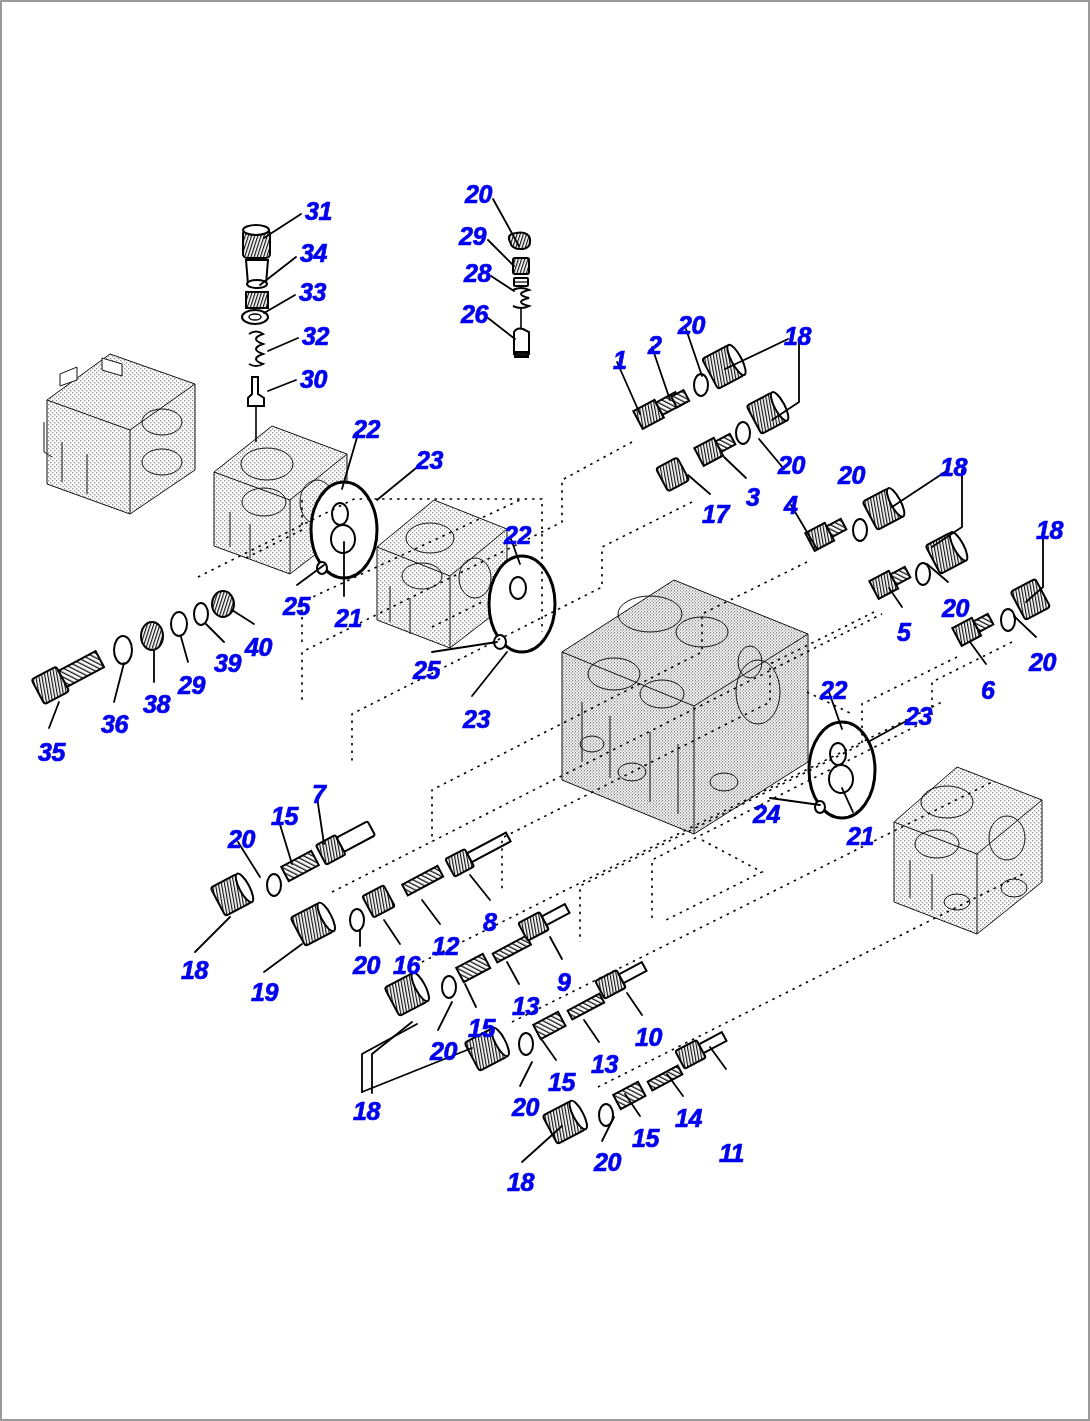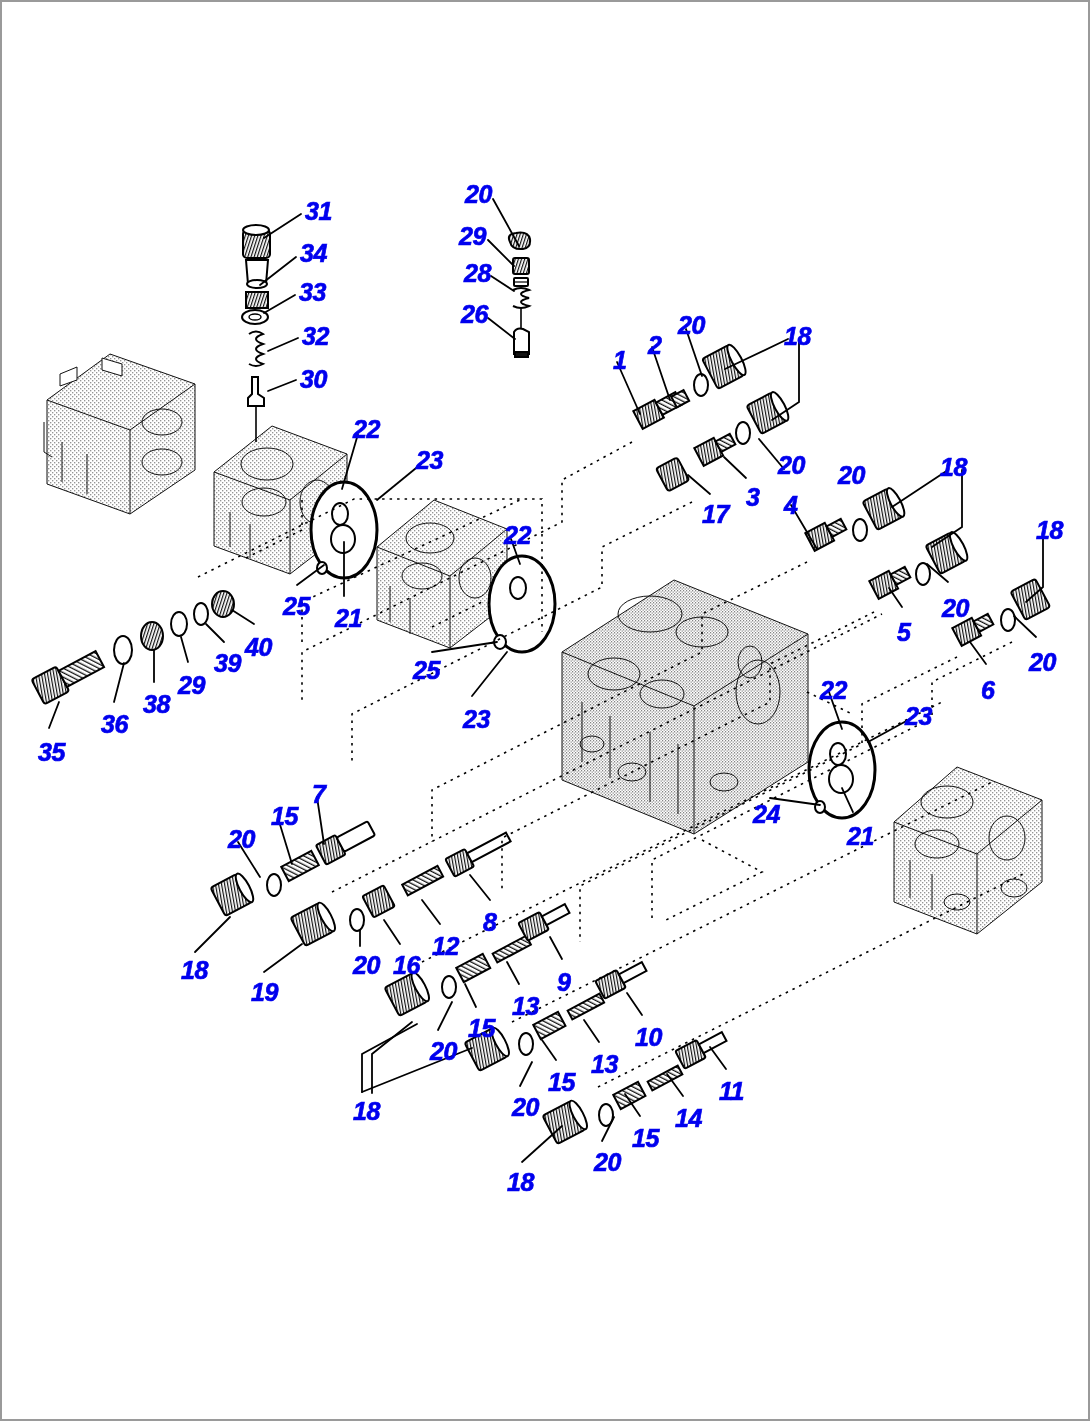--- a/index.html
+++ b/index.html
@@ -497,19 +497,19 @@
       <div class="lbl" style="left: 481px; top: 908px;">8</div>
       <div class="lbl" style="left: 555px; top: 968px;">9</div>
       <div class="lbl" style="left: 510px; top: 992px;">13</div>
       <div class="lbl" style="left: 466px; top: 1014px;">15</div>
       <div class="lbl" style="left: 428px; top: 1037px;">20</div>
       <div class="lbl" style="left: 351px; top: 1097px;">18</div>
       <div class="lbl" style="left: 633px; top: 1023px; text-align: center;">10</div>
       <div class="lbl" style="left: 589px; top: 1050px;">13</div>
       <div class="lbl" style="left: 546px; top: 1068px;">15</div>
       <div class="lbl" style="left: 510px; top: 1093px;">20</div>
-      <div class="lbl" style="left: 717px; top: 1077px;">11</div>
+      <div class="lbl" style="left: 717px; top: 1139px;">11</div>
       <div class="lbl" style="left: 673px; top: 1104px;">14</div>
       <div class="lbl" style="left: 630px; top: 1124px;">15</div>
       <div class="lbl" style="left: 592px; top: 1148px;">20</div>
       <div class="lbl" style="left: 505px; top: 1168px;">18</div>
     </div>
 </div>
 
 </body></html>

